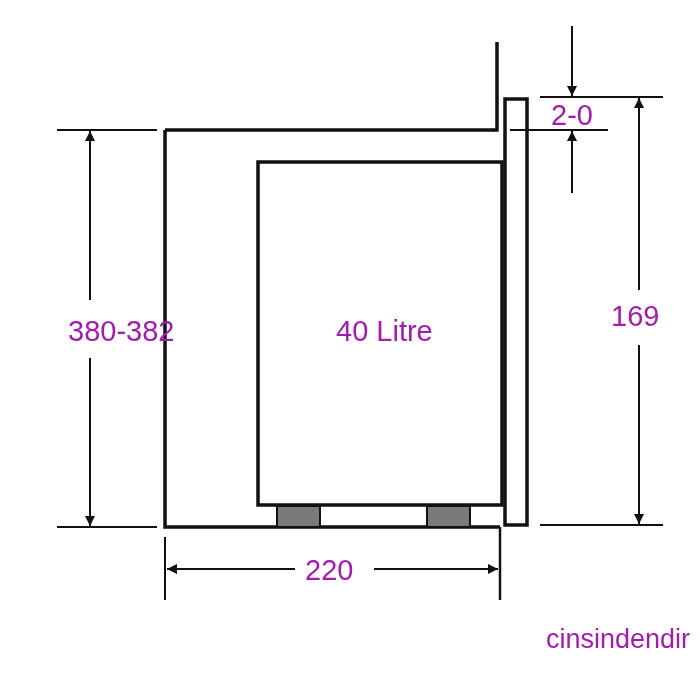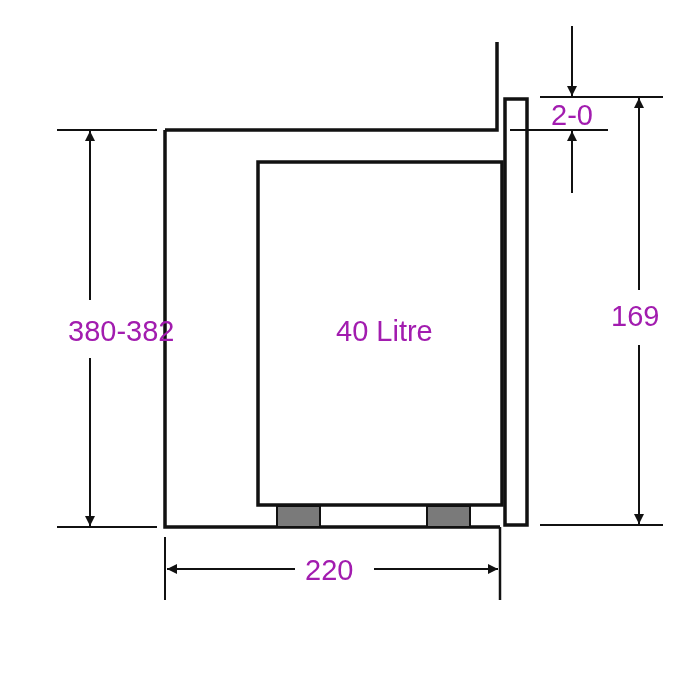--- a/index.html
+++ b/index.html
@@ -66,13 +66,14 @@
   </g>
 </svg>
 
 <div class="lbl dim-big" style="left:336px; top:317px;">40 Litre</div>
 <div class="lbl dim-big" style="left:28px; top:317px;margin-left:40px;">380-382</div>
 <div class="lbl dim-big" style="left:305px; top:556px;">220</div>
 <div class="lbl dim-big" style="left:611px; top:302px;">169</div>
 <div class="lbl dim-big" style="left:551px; top:101px;">2-0</div>
 
 <div class="lbl note" style="right:10px; top:623px;">
+  <div>cinsindendir</div>
 </div>
 
 </body></html>

